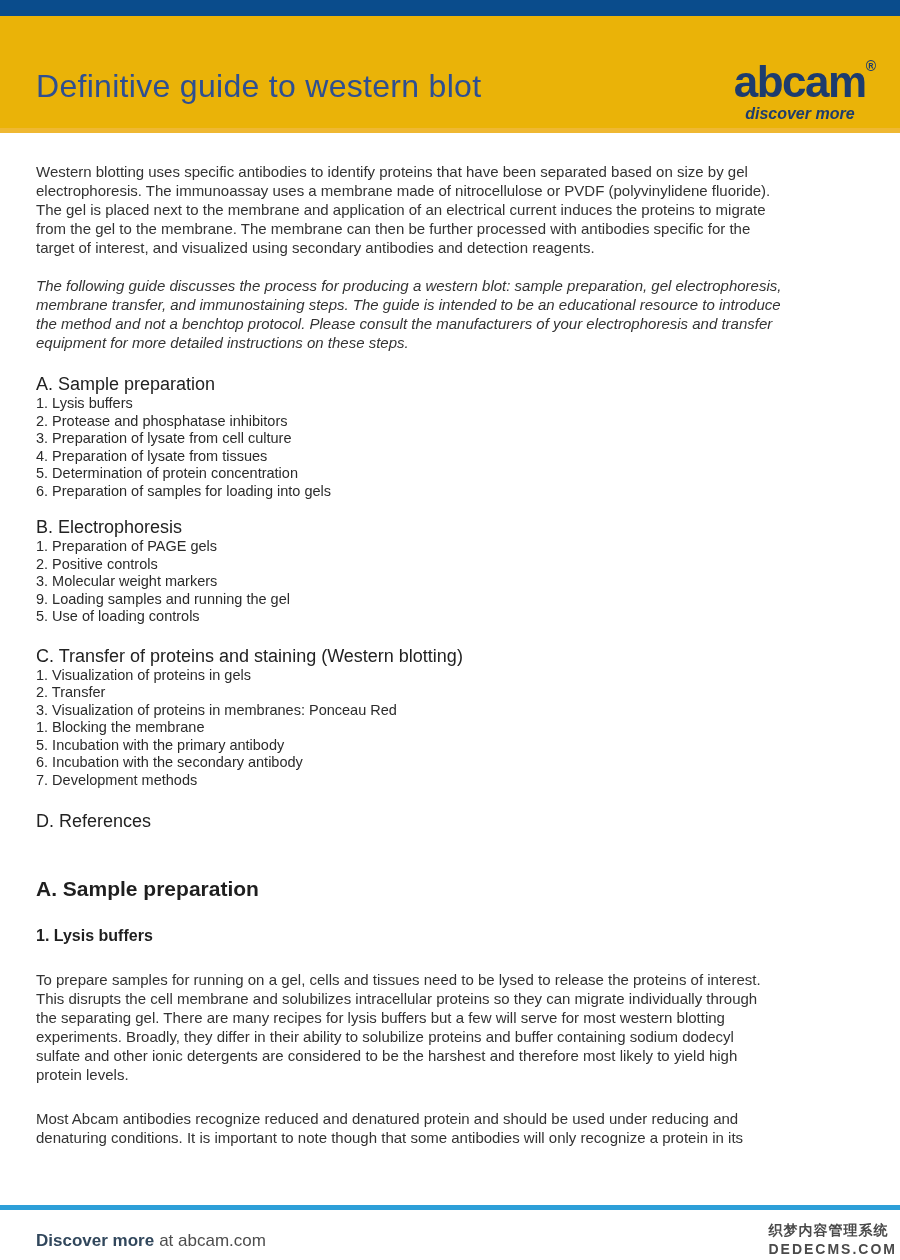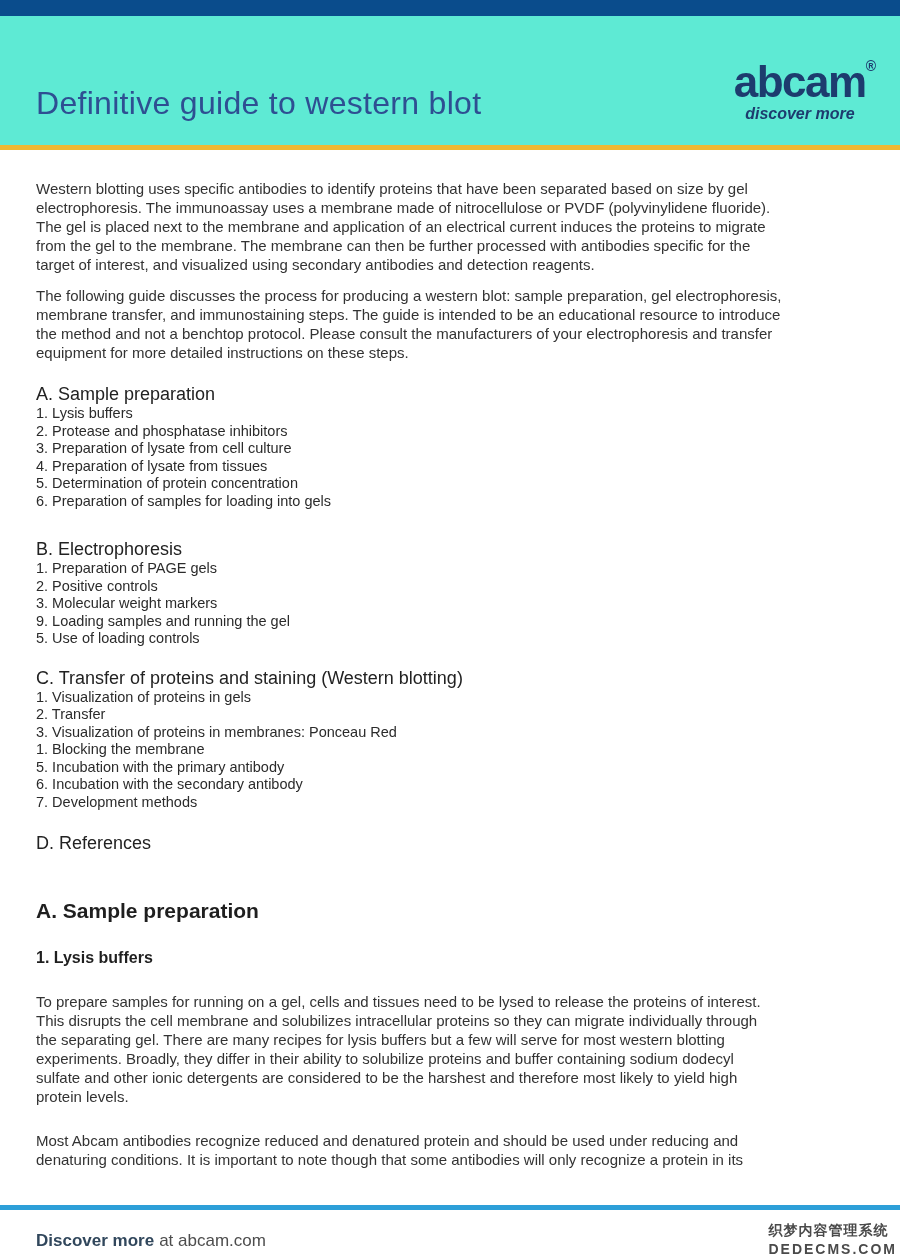--- a/index.html
+++ b/index.html
@@ -7,45 +7,45 @@
     position: relative;
     width: 900px;
     height: 1260px;
     margin: 0 auto;
     background: #ffffff;
     font-family: "Liberation Sans", sans-serif;
     color: #333333;
     overflow: hidden;
   }
   .top-bar { height: 16px; background: #0a4c8c; }
-  .header { position: relative; height: 129px; background: #5eead4; }
+  .header { position: relative; height: 112px; background: #eab308; }
   .doc-title {
     position: absolute;
     left: 36px;
     bottom: 24px;
     font-size: 32px;
     font-weight: normal;
     color: #2e4f92;
     letter-spacing: 0.3px;
     margin: 0;
     line-height: 1.1;
   }
   .logo { position: absolute; right: 24px; top: 44px; text-align: center; color: #1d3c6e; }
   .logo-main { font-size: 44px; font-weight: bold; letter-spacing: -1.5px; line-height: 1; display: inline-block; }
   .logo-reg { font-size: 14px; font-weight: bold; vertical-align: top; position: relative; top: -2px; letter-spacing: 0; }
   .logo-tagline { font-size: 16px; font-style: italic; font-weight: 600; margin-top: 1px; padding-right: 10px; }
   .gold-rule { height: 5px; background: #efb832; }
   .content { padding: 0 36px; font-size: 15px; line-height: 19px; }
   .para { white-space: pre-line; margin: 0; }
   #para1 { margin-top: 29px; }
-  #para2 { margin-top: 12px; }
+  #para2 { margin-top: 19px; font-style: italic; }
   .toc-heading { font-size: 18px; font-weight: normal; color: #222222; margin: 0; line-height: 22px; }
   .toc-item { font-size: 14.5px; line-height: 17.5px; color: #2b2b2b; }
   #toc-a { margin-top: 21px; }
-  #toc-b { margin-top: 28px; }
+  #toc-b { margin-top: 16px; }
   #toc-c { margin-top: 19px; }
   #toc-d { margin-top: 21px; }
   .main-heading { font-size: 21px; font-weight: bold; color: #1f1f1f; margin: 44px 0 0 0; line-height: 25px; }
   .sub-heading { font-size: 16px; font-weight: bold; color: #1f1f1f; margin: 25px 0 0 0; line-height: 19px; }
   #para3 { margin-top: 25px; }
   #para4 { margin-top: 25px; }
   .footer { position: absolute; left: 0; bottom: 0; width: 100%; }
   .footer-rule { height: 5px; background: #2d9fd8; }
   .footer-text { padding: 21px 36px 9px 36px; font-size: 17px; color: #4d4d4d; }
   .footer-bold { font-weight: bold; color: #31475c; }

